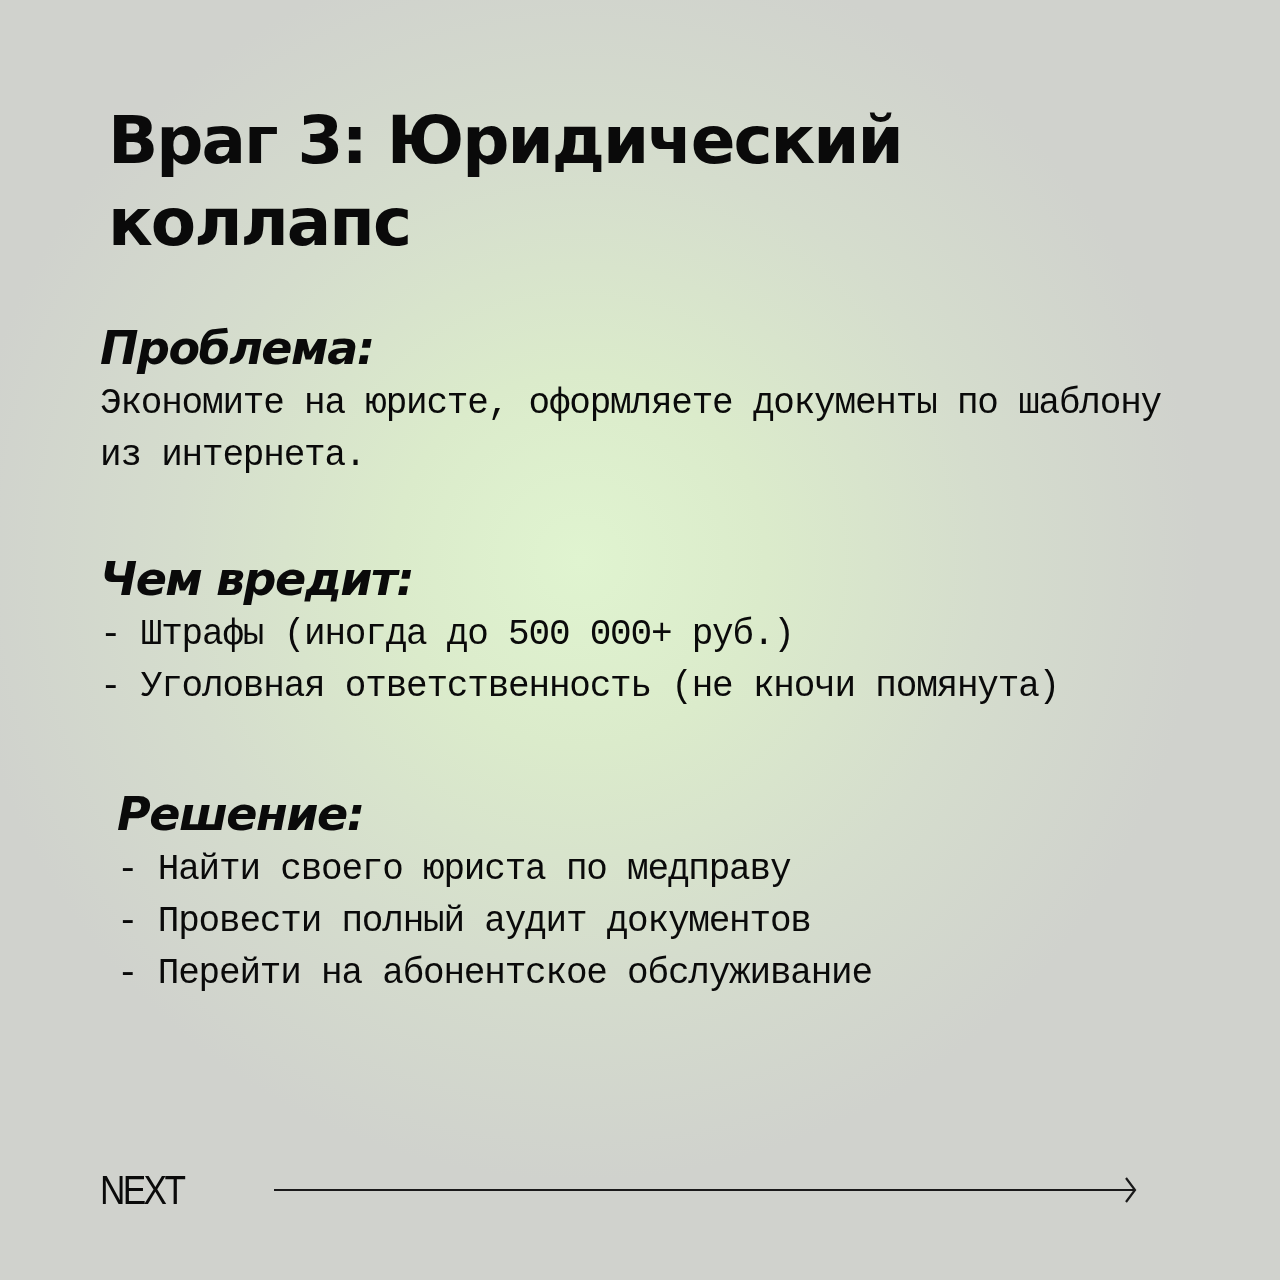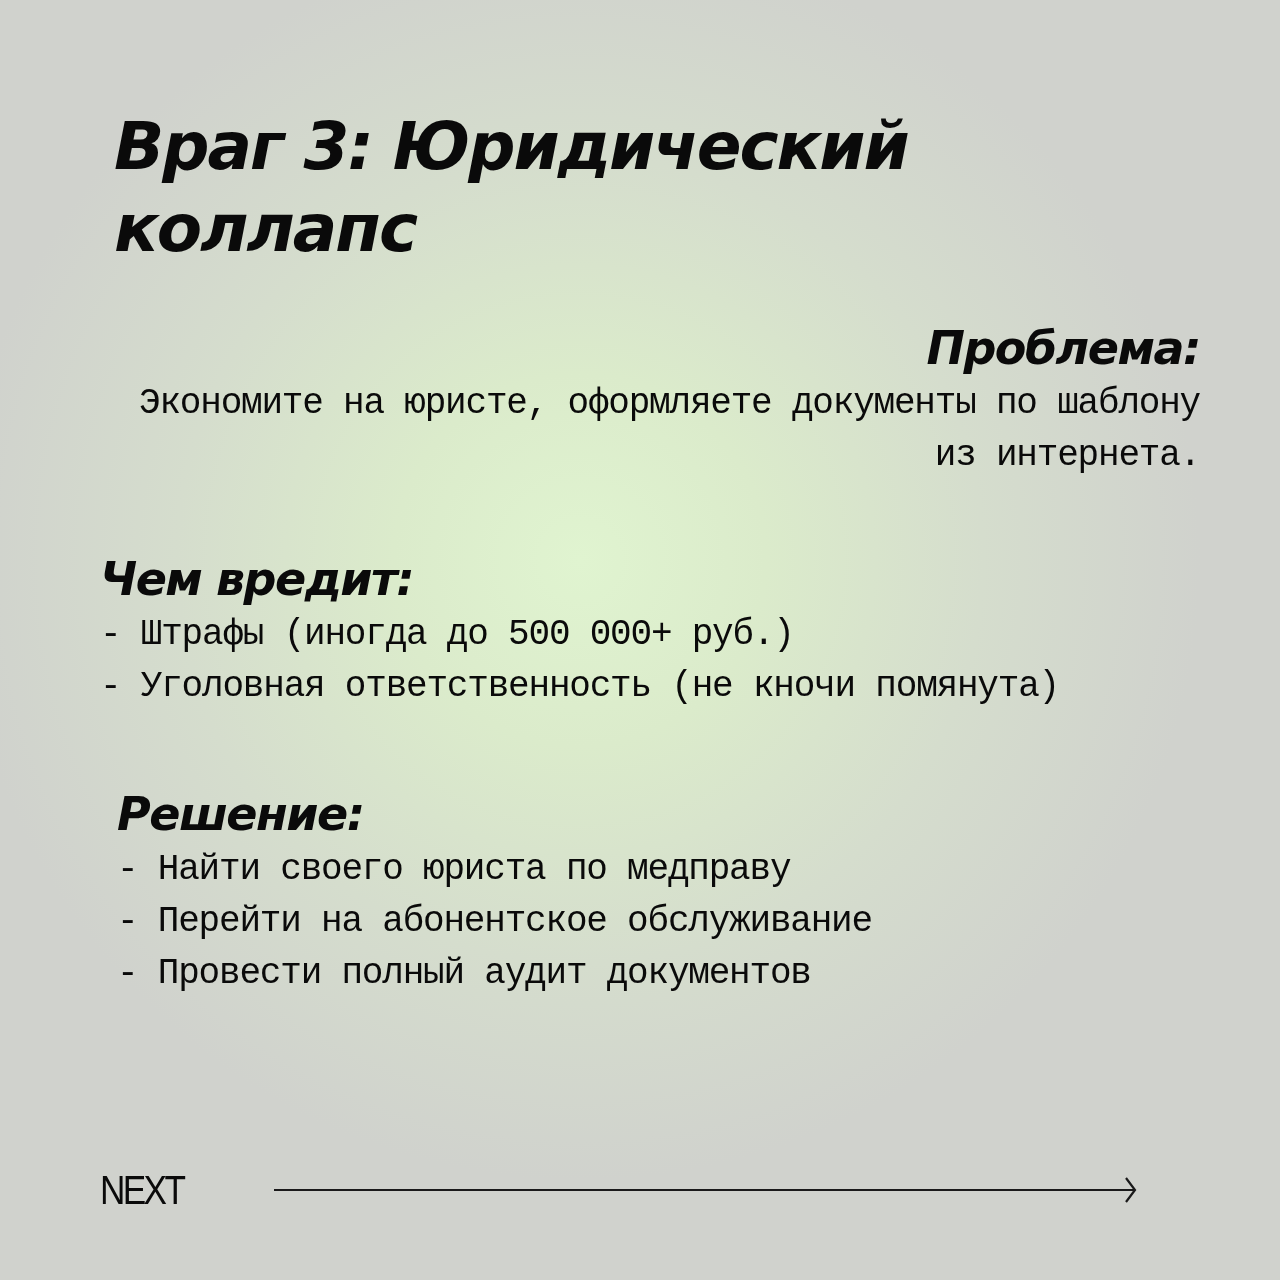--- a/index.html
+++ b/index.html
@@ -17,24 +17,23 @@
     }
     .slide {
       position: absolute;
       left: 0; top: 0;
       width: 1280px; height: 1280px;
     }
     .title {
       position: absolute;
       left: 100px;
       top: 92px;
-      margin: 14px;
+      margin: 8px;
       font-family: "DejaVu Sans", sans-serif;
       font-weight: bold;
-      font-style: italic;
       font-size: 66px;
       line-height: 82px;
       letter-spacing: -2px;
       width: 900px;
     }
     .section {
       position: absolute;
       left: 100px;
     }
     .section h2 {
@@ -46,21 +45,21 @@
       line-height: 56px;
       letter-spacing: -1.5px;
     }
     .section p, .section li {
       margin: 0;
       font-family: Liberation Mono, monospace;
       font-size: 36px;
       letter-spacing: -1.2px;
       transform-origin: left center;
     }
-    .problem { top: 320px; text-align: right; }
+    .problem { top: 320px; }
     .problem p {
       line-height: 52px;
       width: 1100px;
       margin-top: 2px;
     }
     .harm { top: 526px; margin-top: 25px; }
     .solution { top: 786px; margin-left: 17px; }
     ul {
       list-style: none;
       margin: 2px 0 0 0;
@@ -112,22 +111,22 @@
     <ul>
       <li>- Штрафы (иногда до 500 000+ руб.)</li>
       <li>- Уголовная ответственность (не кночи помянута)</li>
     </ul>
   </div>
 
   <div class="section solution">
     <h2>Решение:</h2>
     <ul>
       <li>- Найти своего юриста по медправу</li>
+      <li>- Провести полный аудит документов</li>
       <li>- Перейти на абонентское обслуживание</li>
-      <li>- Провести полный аудит документов</li>
     </ul>
   </div>
 
   <div class="footer">
     <span class="next-label">NEXT</span>
     <svg class="arrow" viewBox="0 0 864 28" xmlns="http://www.w3.org/2000/svg">
       <line x1="0" y1="14" x2="860" y2="14" stroke="#1a1a1a" stroke-width="2.2"></line>
       <polyline points="852,2 861,14 852,26" fill="none" stroke="#1a1a1a" stroke-width="2.2"></polyline>
     </svg>
   </div>

